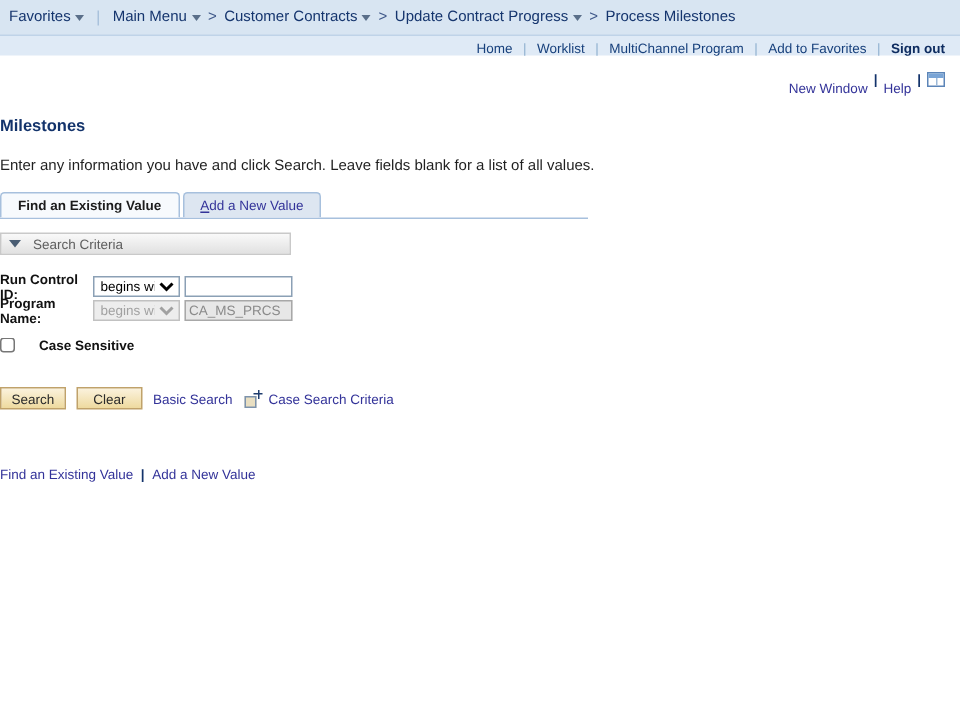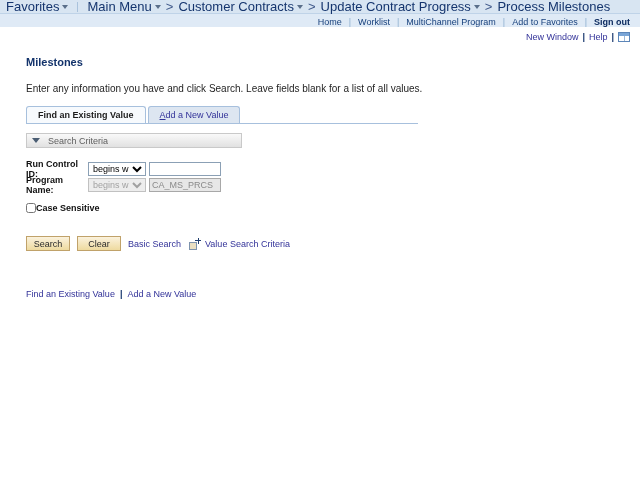--- a/index.html
+++ b/index.html
@@ -7,27 +7,27 @@
   body {
     font-family: "Liberation Sans", sans-serif;
     background: #ffffff;
     overflow: hidden;
     position: relative;
   }
   a { text-decoration: none; cursor: pointer; }
 
   
   .crumb-bar {
-    height: 14px;
+    height: 24px;
     background: #d8e5f2;
     border-bottom: 1px solid #bfd3e8;
     display: flex;
     align-items: center;
     padding: 0 6px;
-    font-size: 13px;
+    font-size: 10px;
     color: #15356e;
     white-space: nowrap;
   }
   .crumb-item { display: inline-flex; align-items: center; gap: 3px; cursor: pointer; }
   .tri {
     width: 0; height: 0; display: inline-block;
     border-left: 3px solid transparent;
     border-right: 3px solid transparent;
     border-top: 4px solid #5a6f8a;
   }
@@ -65,41 +65,41 @@
   }
 
   
   .utility-row {
     display: flex;
     justify-content: flex-end;
     align-items: center;
     padding: 5px 10px 0 0;
     font-size: 9px;
   }
-  .utility-row a { color: #333399; }
+  .utility-row a { color: #333399; margin-top: 12px; }
   .utility-row .sep2 { color: #13336b; margin: 0 4px; font-weight: bold; }
   .grid-icon {
     width: 12px; height: 10px;
     border: 1px solid #5c85b8;
     background: #ffffff;
     display: inline-block;
     position: relative;
     cursor: pointer;
   }
   .grid-icon::before {
     content: ""; position: absolute; top: 0; left: 0; right: 0; height: 3px;
     background: #7aa5d6;
   }
   .grid-icon::after {
     content: ""; position: absolute; top: 3px; bottom: 0; left: 5px; width: 1px;
     background: #9db9d8;
   }
 
   
-  .content { padding-left: 26px; }
+  .content { padding-left: 0; }
   h1.page-title {
     margin-top: 14px;
     font-size: 11px;
     font-weight: bold;
     color: #13336b;
   }
   .instr {
     margin-top: 15px;
     font-size: 10px;
     color: #1f1f1f;
@@ -128,21 +128,21 @@
   .tab.active {
     background: #f7fafd;
     color: #1c1c1c;
     font-weight: bold;
   }
   .ak { text-decoration: underline; }
 
   
   .criteria-bar {
     margin-top: 9px;
-    width: 216px;
+    width: 194px;
     height: 15px;
     background: linear-gradient(to bottom, #f9f9f9, #e1e1e1);
     border: 1px solid #c9c9c9;
     display: flex;
     align-items: center;
     padding-left: 5px;
     font-size: 9px;
     color: #5e5e5e;
     cursor: pointer;
   }
@@ -175,21 +175,21 @@
   .txt-input {
     width: 72px; height: 14px;
     font-size: 9px;
     font-family: "Liberation Sans", sans-serif;
     border: 1px solid #8ba0b5;
     padding: 0 2px;
   }
   .txt-input:disabled { background: #e7e7e7; color: #8a8a8a; border-color: #a8a8a8; }
 
   
-  .checkrow { margin-top: 11px; display: flex; align-items: center; gap: 0; }
+  .checkrow { margin-top: 11px; display: flex; align-items: center; gap: 16px; }
   .checkrow input { width: 10px; height: 10px; margin: 0; }
   .checkrow label { font-size: 9px; font-weight: bold; color: #111111; }
 
   
   .actions { margin-top: 23px; display: flex; align-items: center; }
   .btn {
     min-width: 44px;
     height: 15px;
     font-size: 9px;
     font-family: Liberation Sans, sans-serif;
@@ -312,21 +312,21 @@
 
     <div class="actions">
       <button class="btn">Search</button>
       <button class="btn">Clear</button>
       <a class="alink">Basic Search</a>
       <span class="save-icon">
         <i class="sq"></i>
           <i class="plus-v"></i>
           <i class="plus-h"></i>
       </span>
-      <a class="alink">Value Search Criteria</a>
+      <a class="alink">Case Search Criteria</a>
     </div>
 
     <div class="footer-links">
       <a>Find an Existing Value</a>
       <span class="fsep">|</span>
       <a>Add a New Value</a>
     </div>
   </div>
 
 </div>

